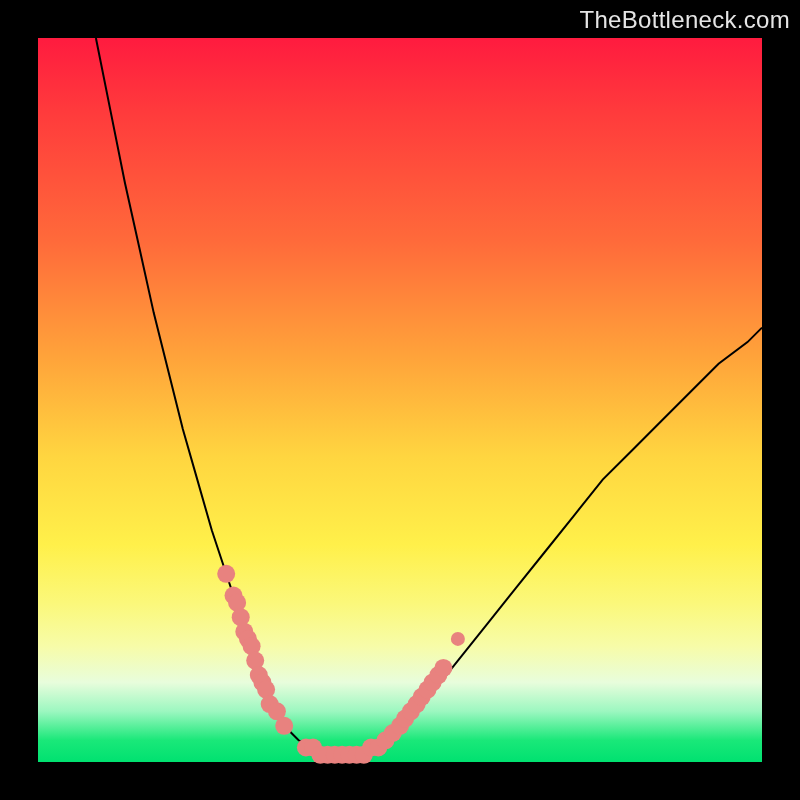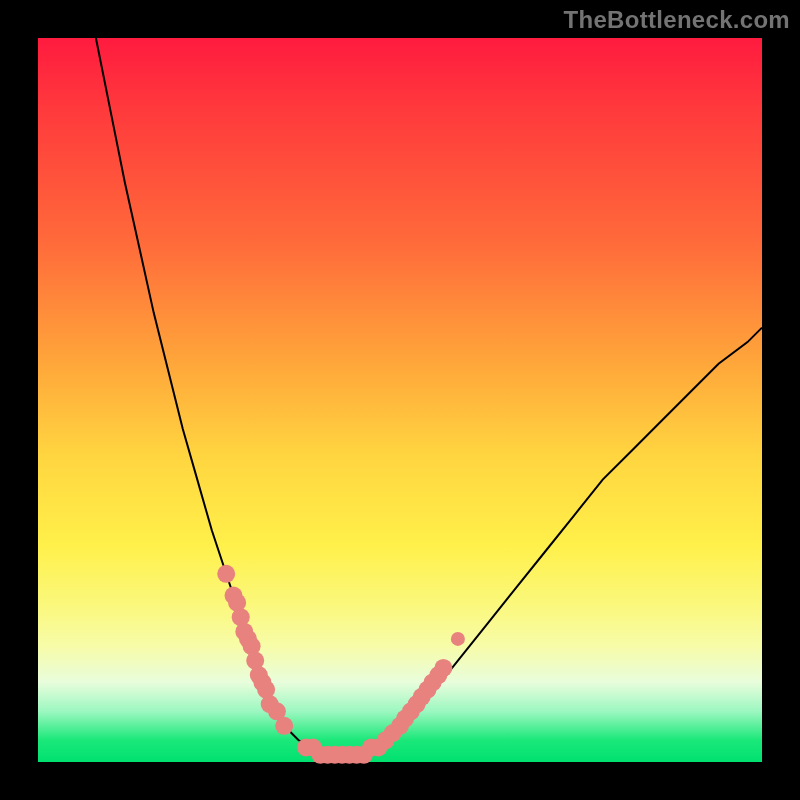--- a/index.html
+++ b/index.html
@@ -39,22 +39,22 @@
       #9cf7c0 93%,
       #1ae879 97%,
       #00e170 100%
     );
   }
   .watermark {
     position: absolute;
     top: 6px;
     right: 10px;
     font-size: 24px;
-    font-weight: 700;
-    color: #737373;
+    font-weight: 400;
+    color: #e5e5e5;
     letter-spacing: 0.3px;
     pointer-events: none;
   }
   svg.curve {
     position: absolute;
     left: 0;
     top: 0;
     width: 724px;
     height: 724px;
     overflow: visible;

